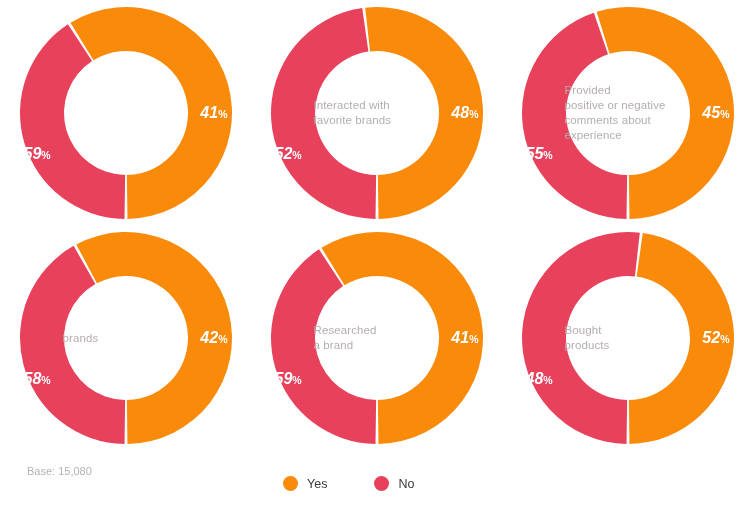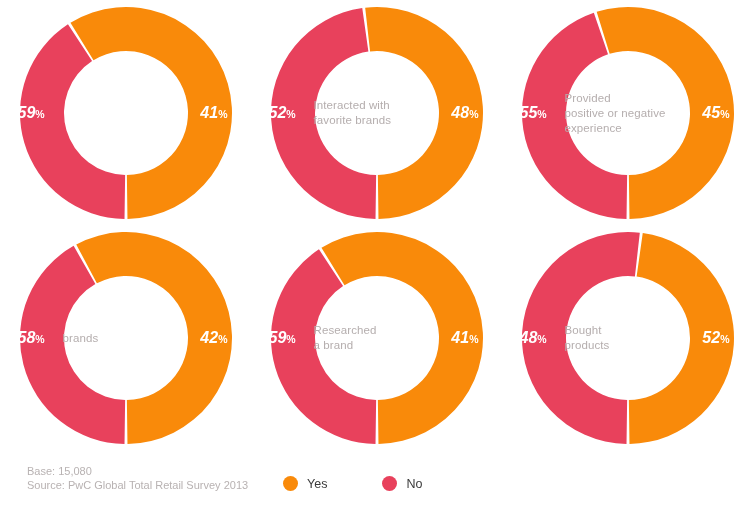--- a/index.html
+++ b/index.html
@@ -75,21 +75,21 @@
     font-weight: bold;
     font-style: italic;
     letter-spacing: 0px;
   }
   .pct .sym {
     font-size: 10.5px;
     font-weight: bold;
     font-style: normal;
     letter-spacing: 0px;
   }
-  .pct-yes { left: 1px; }
+  .pct-yes { left: 7px; margin-top: 41px; }
   .pct-no  { right: 7px; }
 
   .footer {
     position: absolute;
     left: 0;
     top: 450px;
     width: 753px;
     height: 67px;
   }
 
@@ -101,21 +101,20 @@
     line-height: 14px;
     color: #b8b2b2;
   }
 
   .legend {
     position: absolute;
     left: 283px;
     top: 26px;
     display: flex;
     align-items: center;
-    gap: 8px;
   }
   .legend-item {
     display: flex;
     align-items: center;
     margin-right: 47px;
   }
   .legend-dot {
     width: 15px;
     height: 15px;
     border-radius: 50%;
@@ -167,20 +166,21 @@
 
   <div class="donut-cell">
     <div class="donut-wrap">
       <svg class="donut-svg" viewBox="0 0 218 218">
           <path d="M 107.52000888405061 214.98966754498625 A 106 106 0 0 1 74.83983630556571 8.655178427736217 L 89.01952689570825 50.30774587282684 A 62 62 0 0 0 108.13434481897299 170.99395648857686 Z" fill="#E8415C"></path>
           <path d="M 77.65494669533103 7.740493615031582 A 106 106 0 1 1 110.47999111594933 214.98966754498625 L 109.86565518102697 170.99395648857686 A 62 62 0 1 0 90.6661008972691 49.77274154841469 Z" fill="#F98A0A"></path>
         </svg>
       <div class="center-label">
           <div>Provided</div>
           <div>positive or negative</div>
+          <div>comments about</div>
           <div>experience</div>
         </div>
       <div class="pct pct-yes">
         <span class="num">55</span><span class="sym">%</span>
       </div>
       <div class="pct pct-no">
         <span class="num">45</span><span class="sym">%</span>
       </div>
     </div>
   </div>
@@ -239,21 +239,20 @@
         <span class="num">52</span><span class="sym">%</span>
       </div>
     </div>
   </div>
 
 </div>
 
 <div class="footer">
   <div class="source-block">
     <div>Base: 15,080</div>
-    <div>Source: PwC Global Total Retail Survey 2013</div>
   </div>
   <div class="legend">
     <div class="legend-item">
       <span class="legend-dot" style="background: rgb(249, 138, 10);"></span>
       <span class="legend-text">Yes</span>
     </div>
     <div class="legend-item">
       <span class="legend-dot" style="background: rgb(232, 65, 92);"></span>
       <span class="legend-text">No</span>
     </div>

